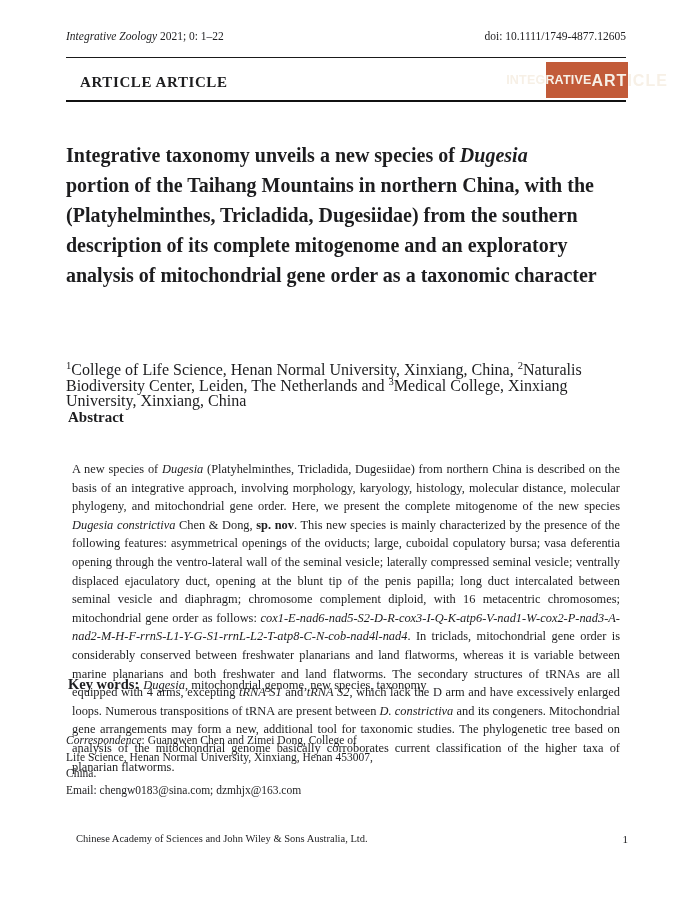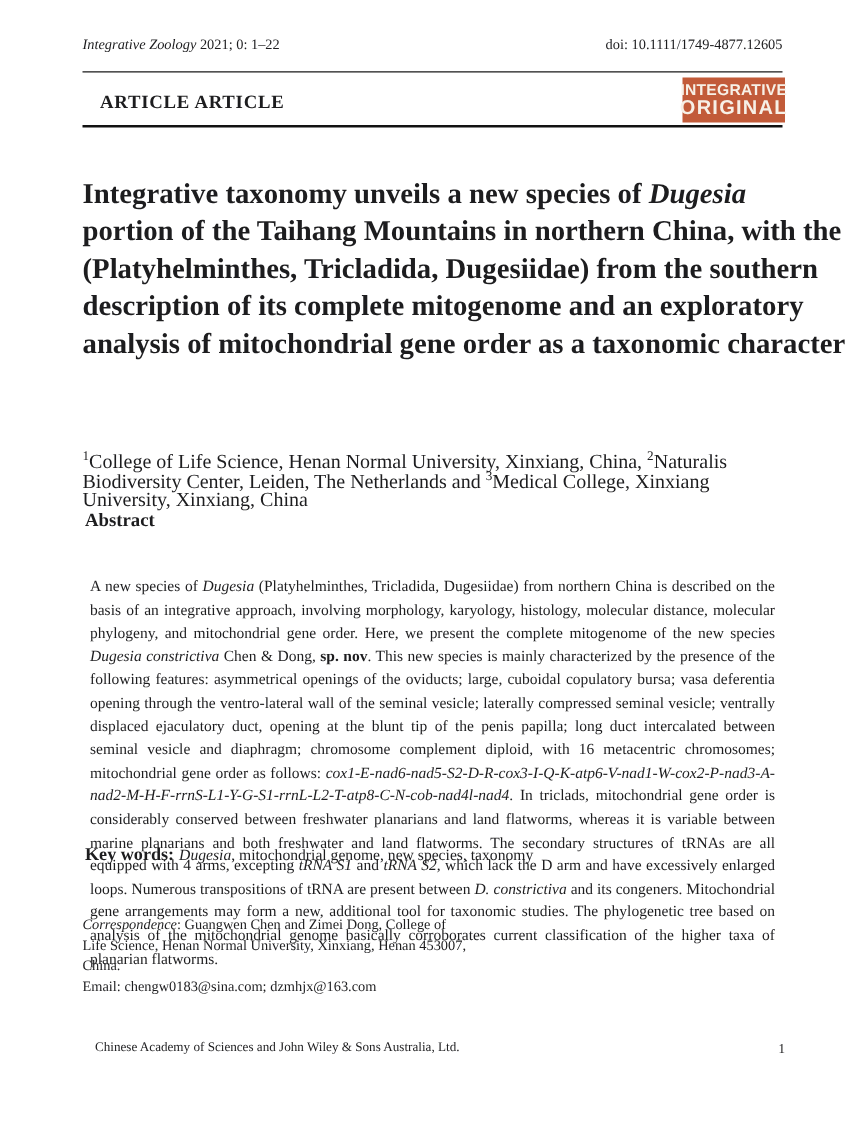--- a/index.html
+++ b/index.html
@@ -10,28 +10,28 @@
     font-family:"Liberation Serif", serif;
     color:#1d1d1f;
     overflow:hidden;
   }
   
   .hdr{position:absolute;top:30px;left:66px;right:64px;display:flex;justify-content:space-between;font-size:11.5px;}
   .rule-thin{position:absolute;top:57px;left:66px;right:64px;height:1px;background:#1a1a1a;}
   .article-type{position:absolute;top:74px;left:80px;font-size:15px;font-weight:bold;letter-spacing:0.6px;}
   .logo{
     position:absolute;top:62px;left:546px;width:82px;height:36px;
-    display:flex;flex-direction:column;align-items:center;justify-content:center;
+    display:flex;flex-direction:row;align-items:center;justify-content:center;
     font-family:"Liberation Sans", sans-serif;font-weight:bold;line-height:1;
   }
   .logo .l1{font-size:12.5px;letter-spacing:0.2px;margin-top:1px;}
   .logo .l2{font-size:16px;letter-spacing:1px;margin-top:1px;}
   .rule-thick{position:absolute;top:100px;left:66px;right:64px;height:2px;background:#111;}
   
-  .title{position:absolute;top:140px;left:66px;right:64px;font-size:23px;font-weight:bold;line-height:30px;}
+  .title{position:absolute;top:140px;left:66px;right:64px;font-size:20px;font-weight:bold;line-height:30px;}
   .title div{white-space:nowrap;}
   
   .authors{position:absolute;top:309px;left:66px;right:64px;font-size:14.5px;line-height:21px;}
   
   .affil{position:absolute;top:362px;left:66px;width:560px;font-size:16px;line-height:15.5px;}
   
   .abs-head{position:absolute;top:409px;left:68px;font-size:15px;font-weight:bold;}
   .abs-body{position:absolute;top:460px;left:72px;width:548px;font-size:12.4px;line-height:18.6px;text-align:justify;}
   
   .keywords{position:absolute;top:676px;left:68px;right:64px;font-size:12.5px;}
@@ -53,21 +53,21 @@
     <span><i>Integrative Zoology</i> 2021; 0: 1–22</span>
     <span>doi: 10.1111/1749-4877.12605</span>
   </div>
 
   <div class="rule-thin"></div>
 
   <div class="article-type">ARTICLE ARTICLE</div>
 
   <div class="logo" style="background: rgb(194, 91, 57); color: rgb(247, 240, 230);">
     <span class="l1">INTEGRATIVE</span>
-    <span class="l2">ORIGINAL</span>
+    <span class="l2">ARTICLE</span>
   </div>
 
   <div class="rule-thick"></div>
 
   <div class="title">
     <div>Integrative taxonomy unveils a new species of <i>Dugesia</i></div>
     <div>portion of the Taihang Mountains in northern China, with the</div>
     <div>(Platyhelminthes, Tricladida, Dugesiidae) from the southern</div>
     <div>description of its complete mitogenome and an exploratory</div>
     <div>analysis of mitochondrial gene order as a taxonomic character</div>

